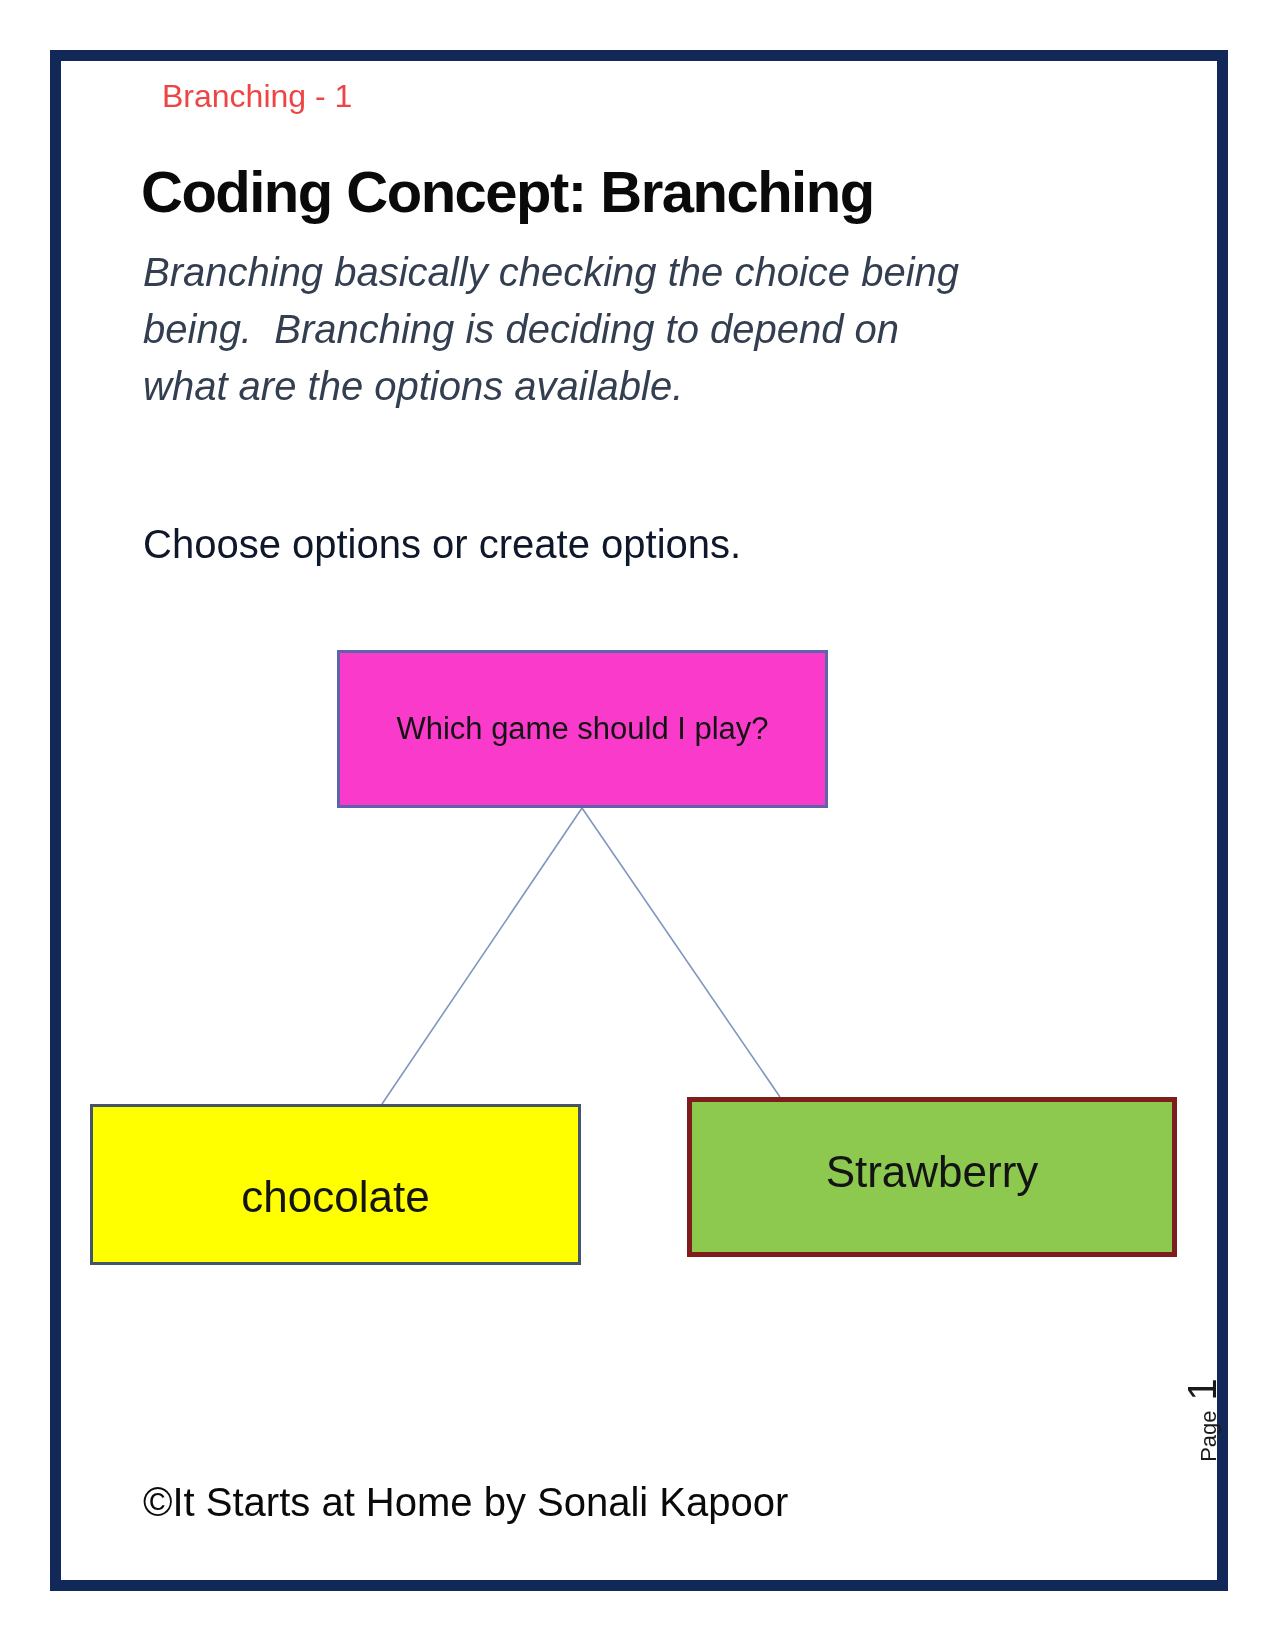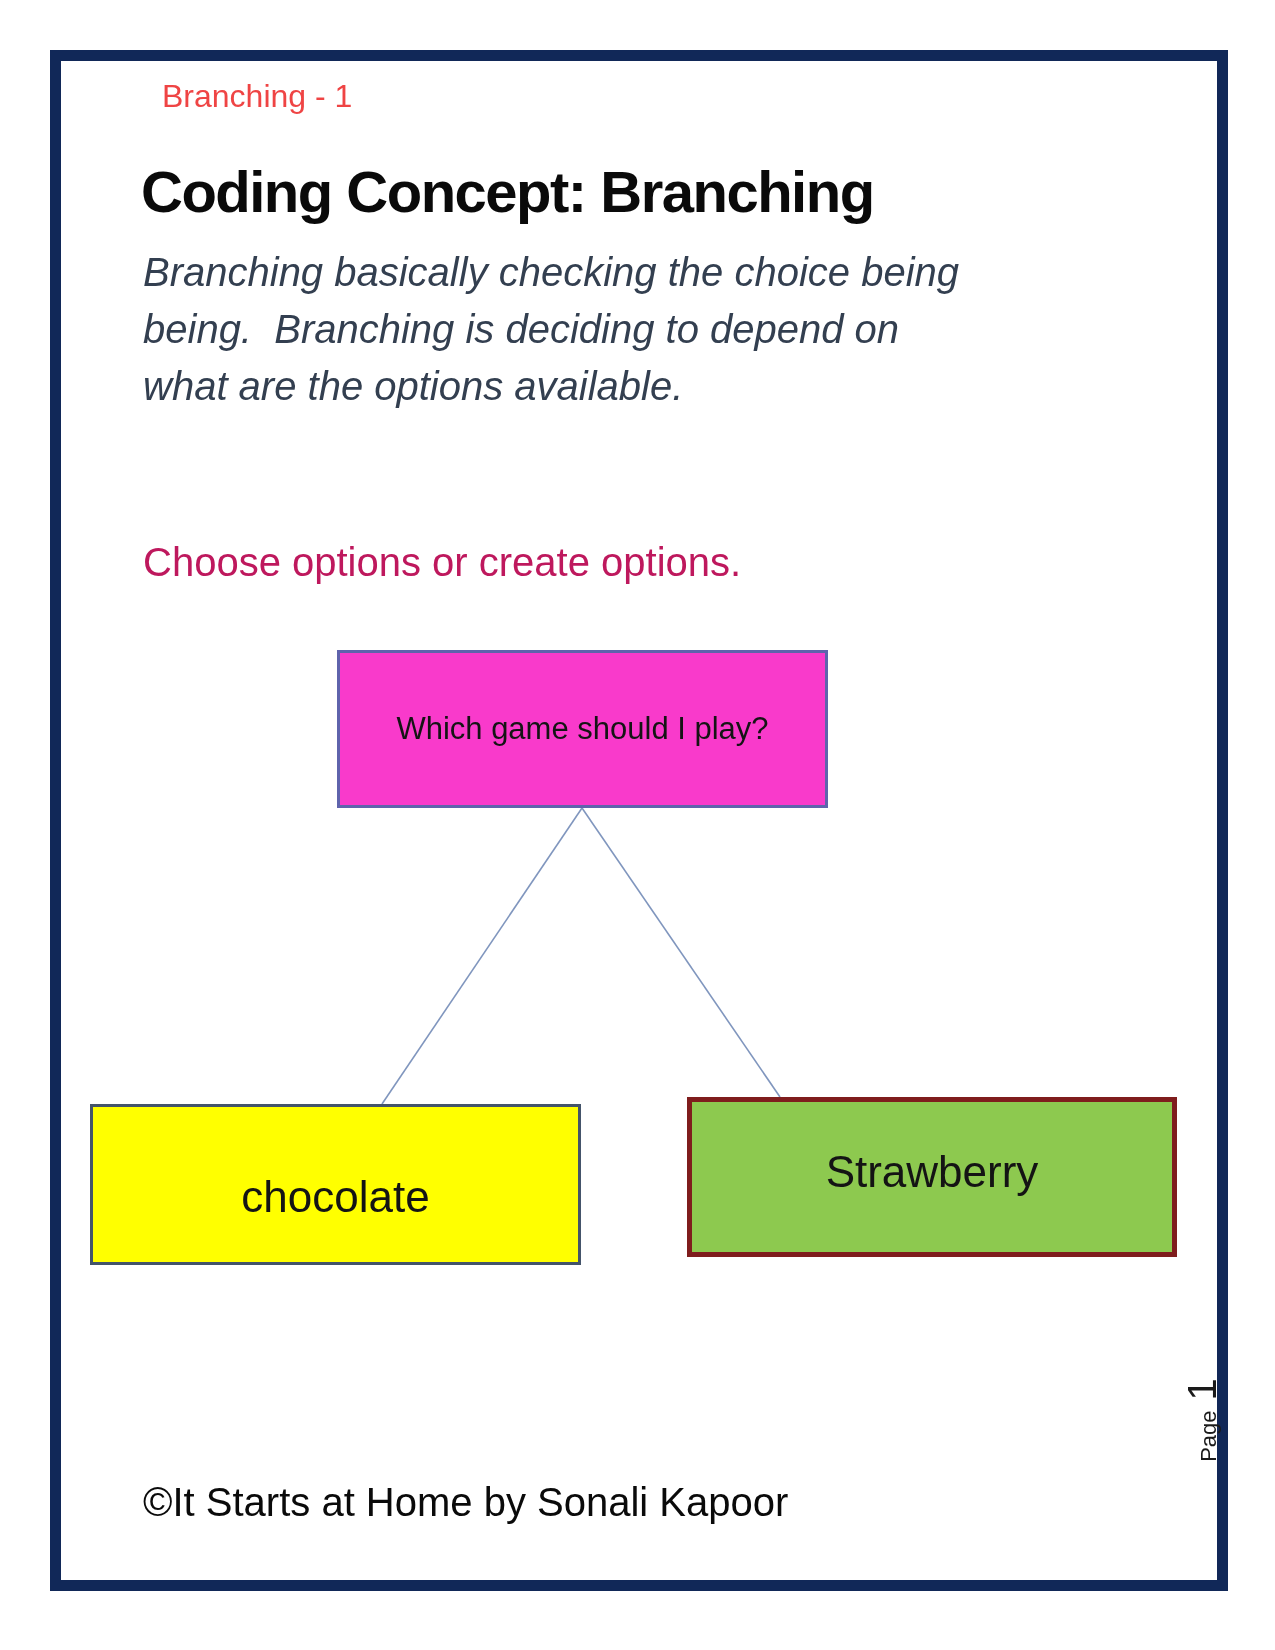--- a/index.html
+++ b/index.html
@@ -39,23 +39,23 @@
     position: absolute;
     left: 143px; top: 244px;
     width: 960px;
     font-size: 40px;
     line-height: 57px;
     color: #333F50;
   }
   .doc-paragraph div { white-space: pre; font-style: italic; }
   .doc-prompt {
     position: absolute;
-    left: 143px; top: 540px;
+    left: 143px; top: 522px;
     font-size: 40px;
-    color: #be185d;
+    color: #0f172a;
     white-space: pre;
   }
   .connector-svg {
     position: absolute;
     left: 0; top: 0;
     width: 1275px; height: 1650px;
   }
   .connector-svg line {
     stroke: #8096BE;
     stroke-width: 1.6;

